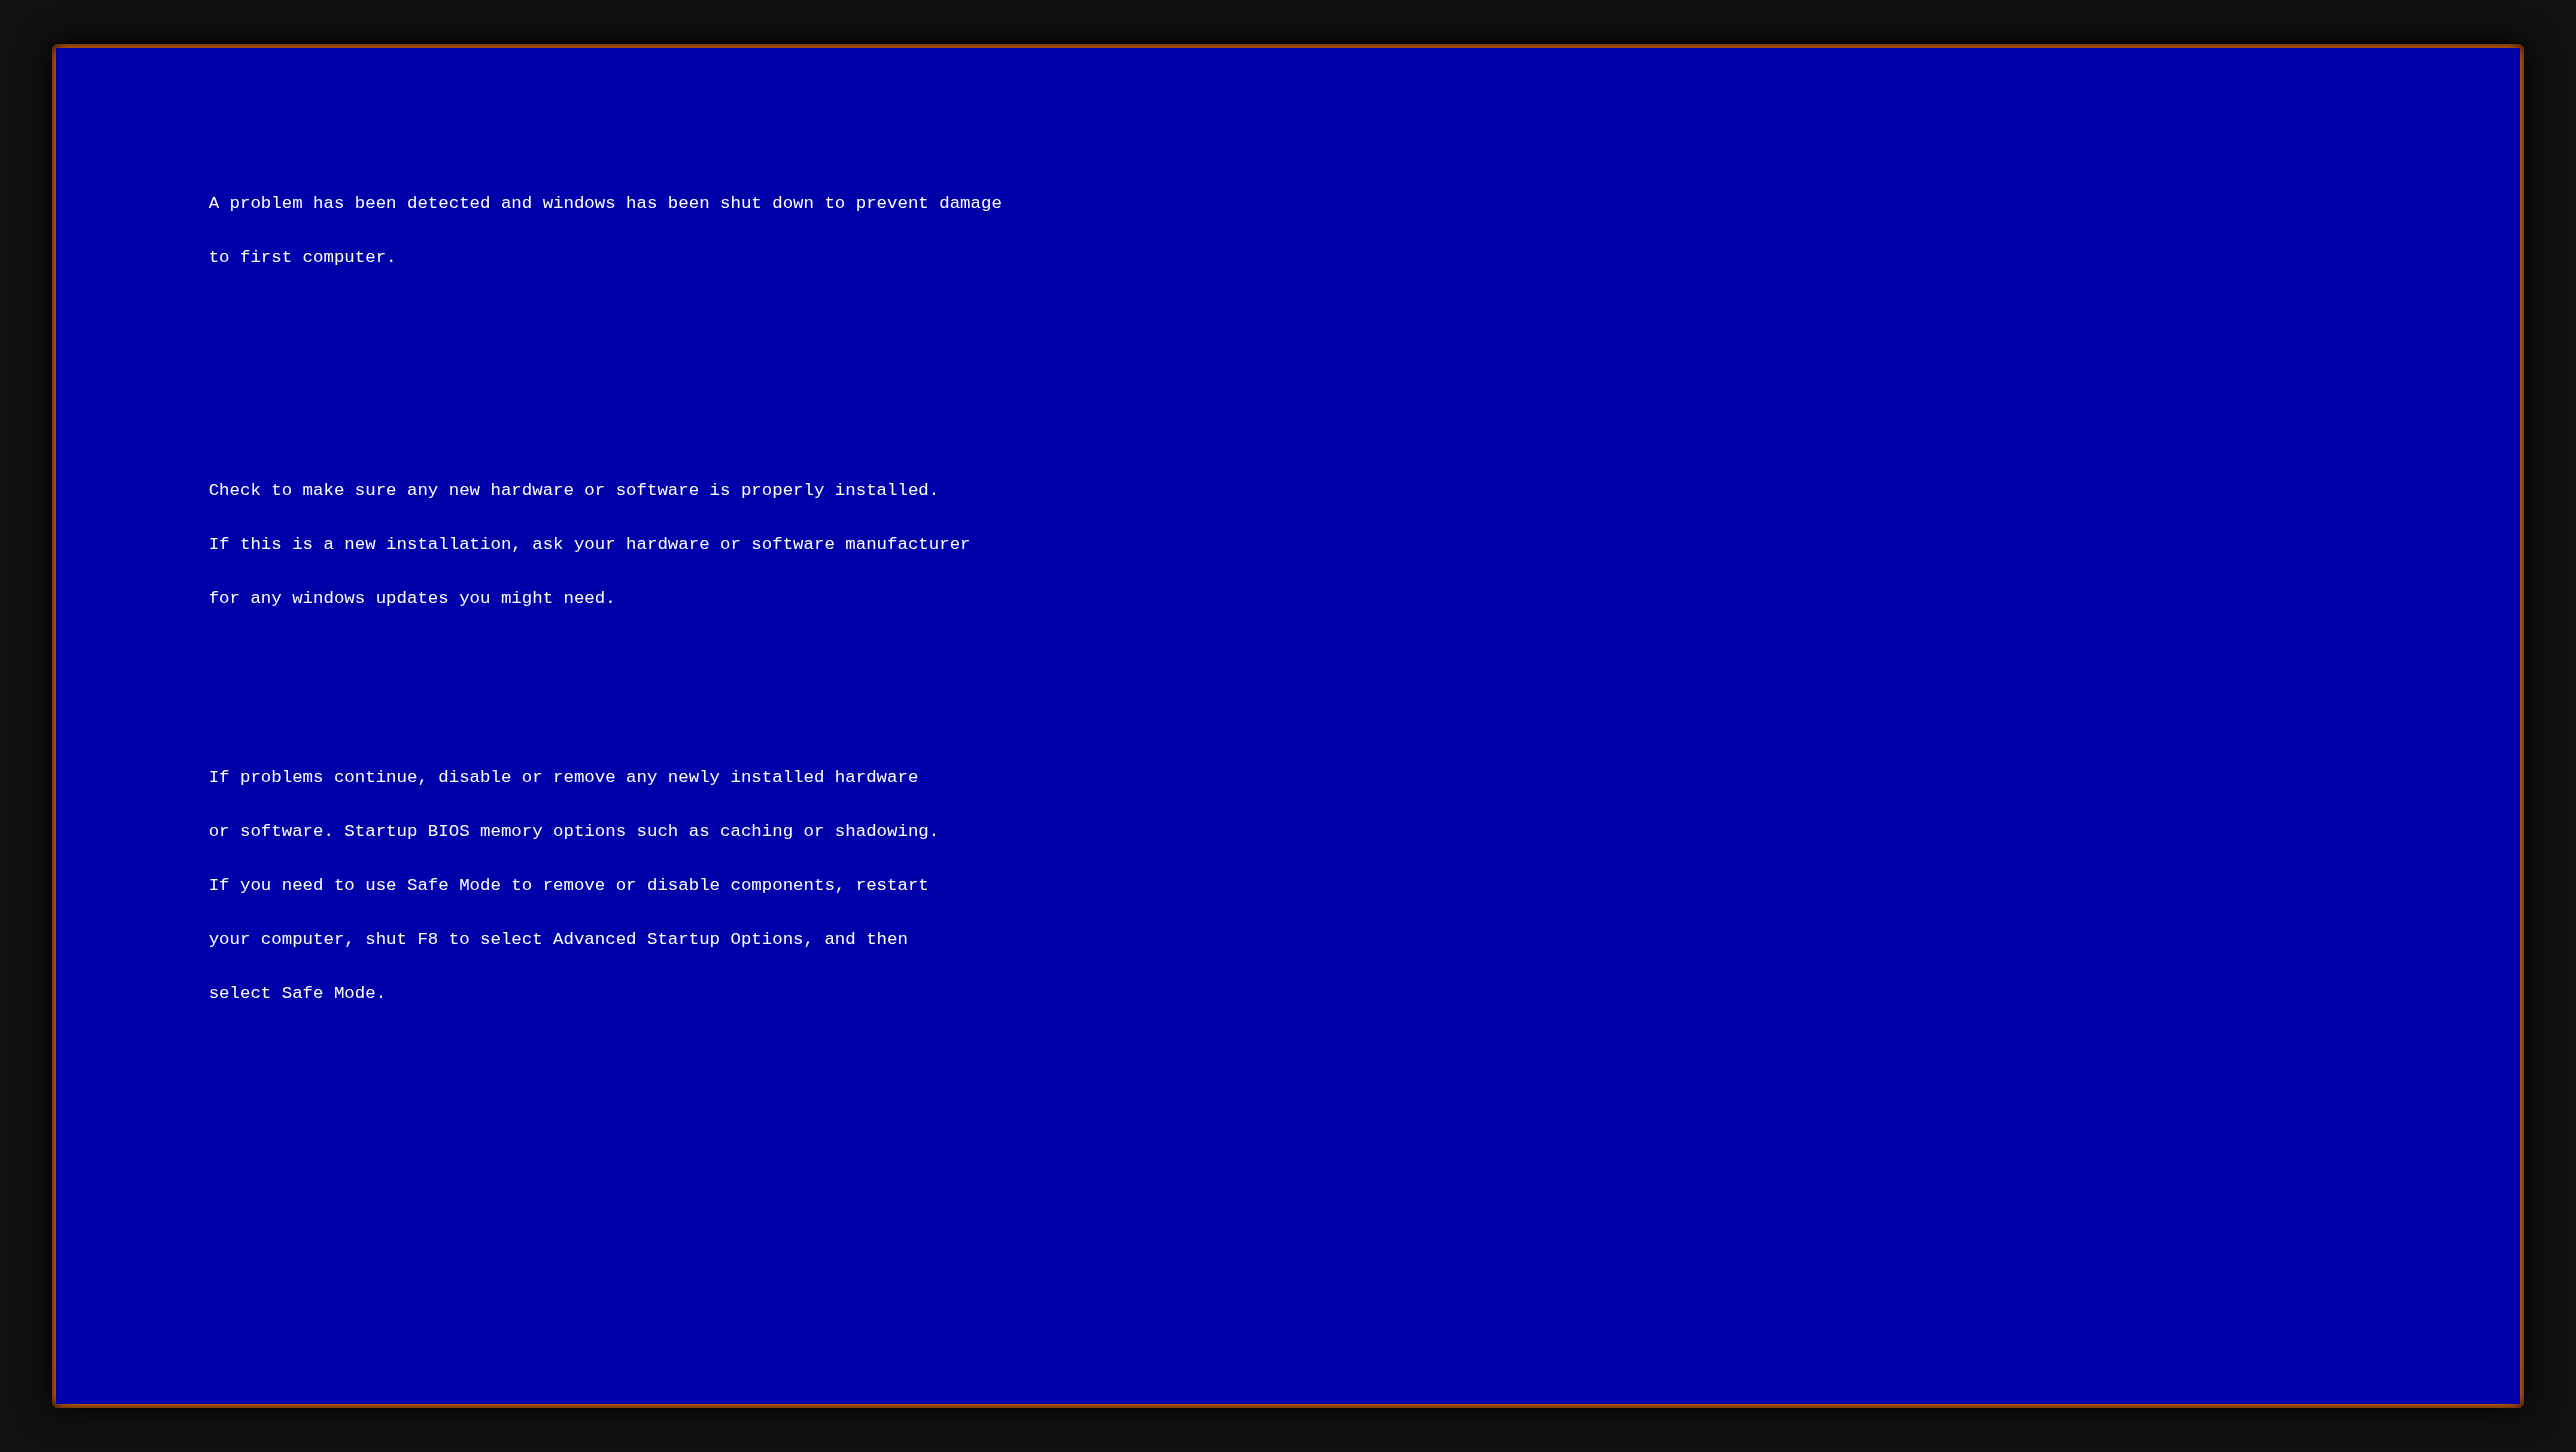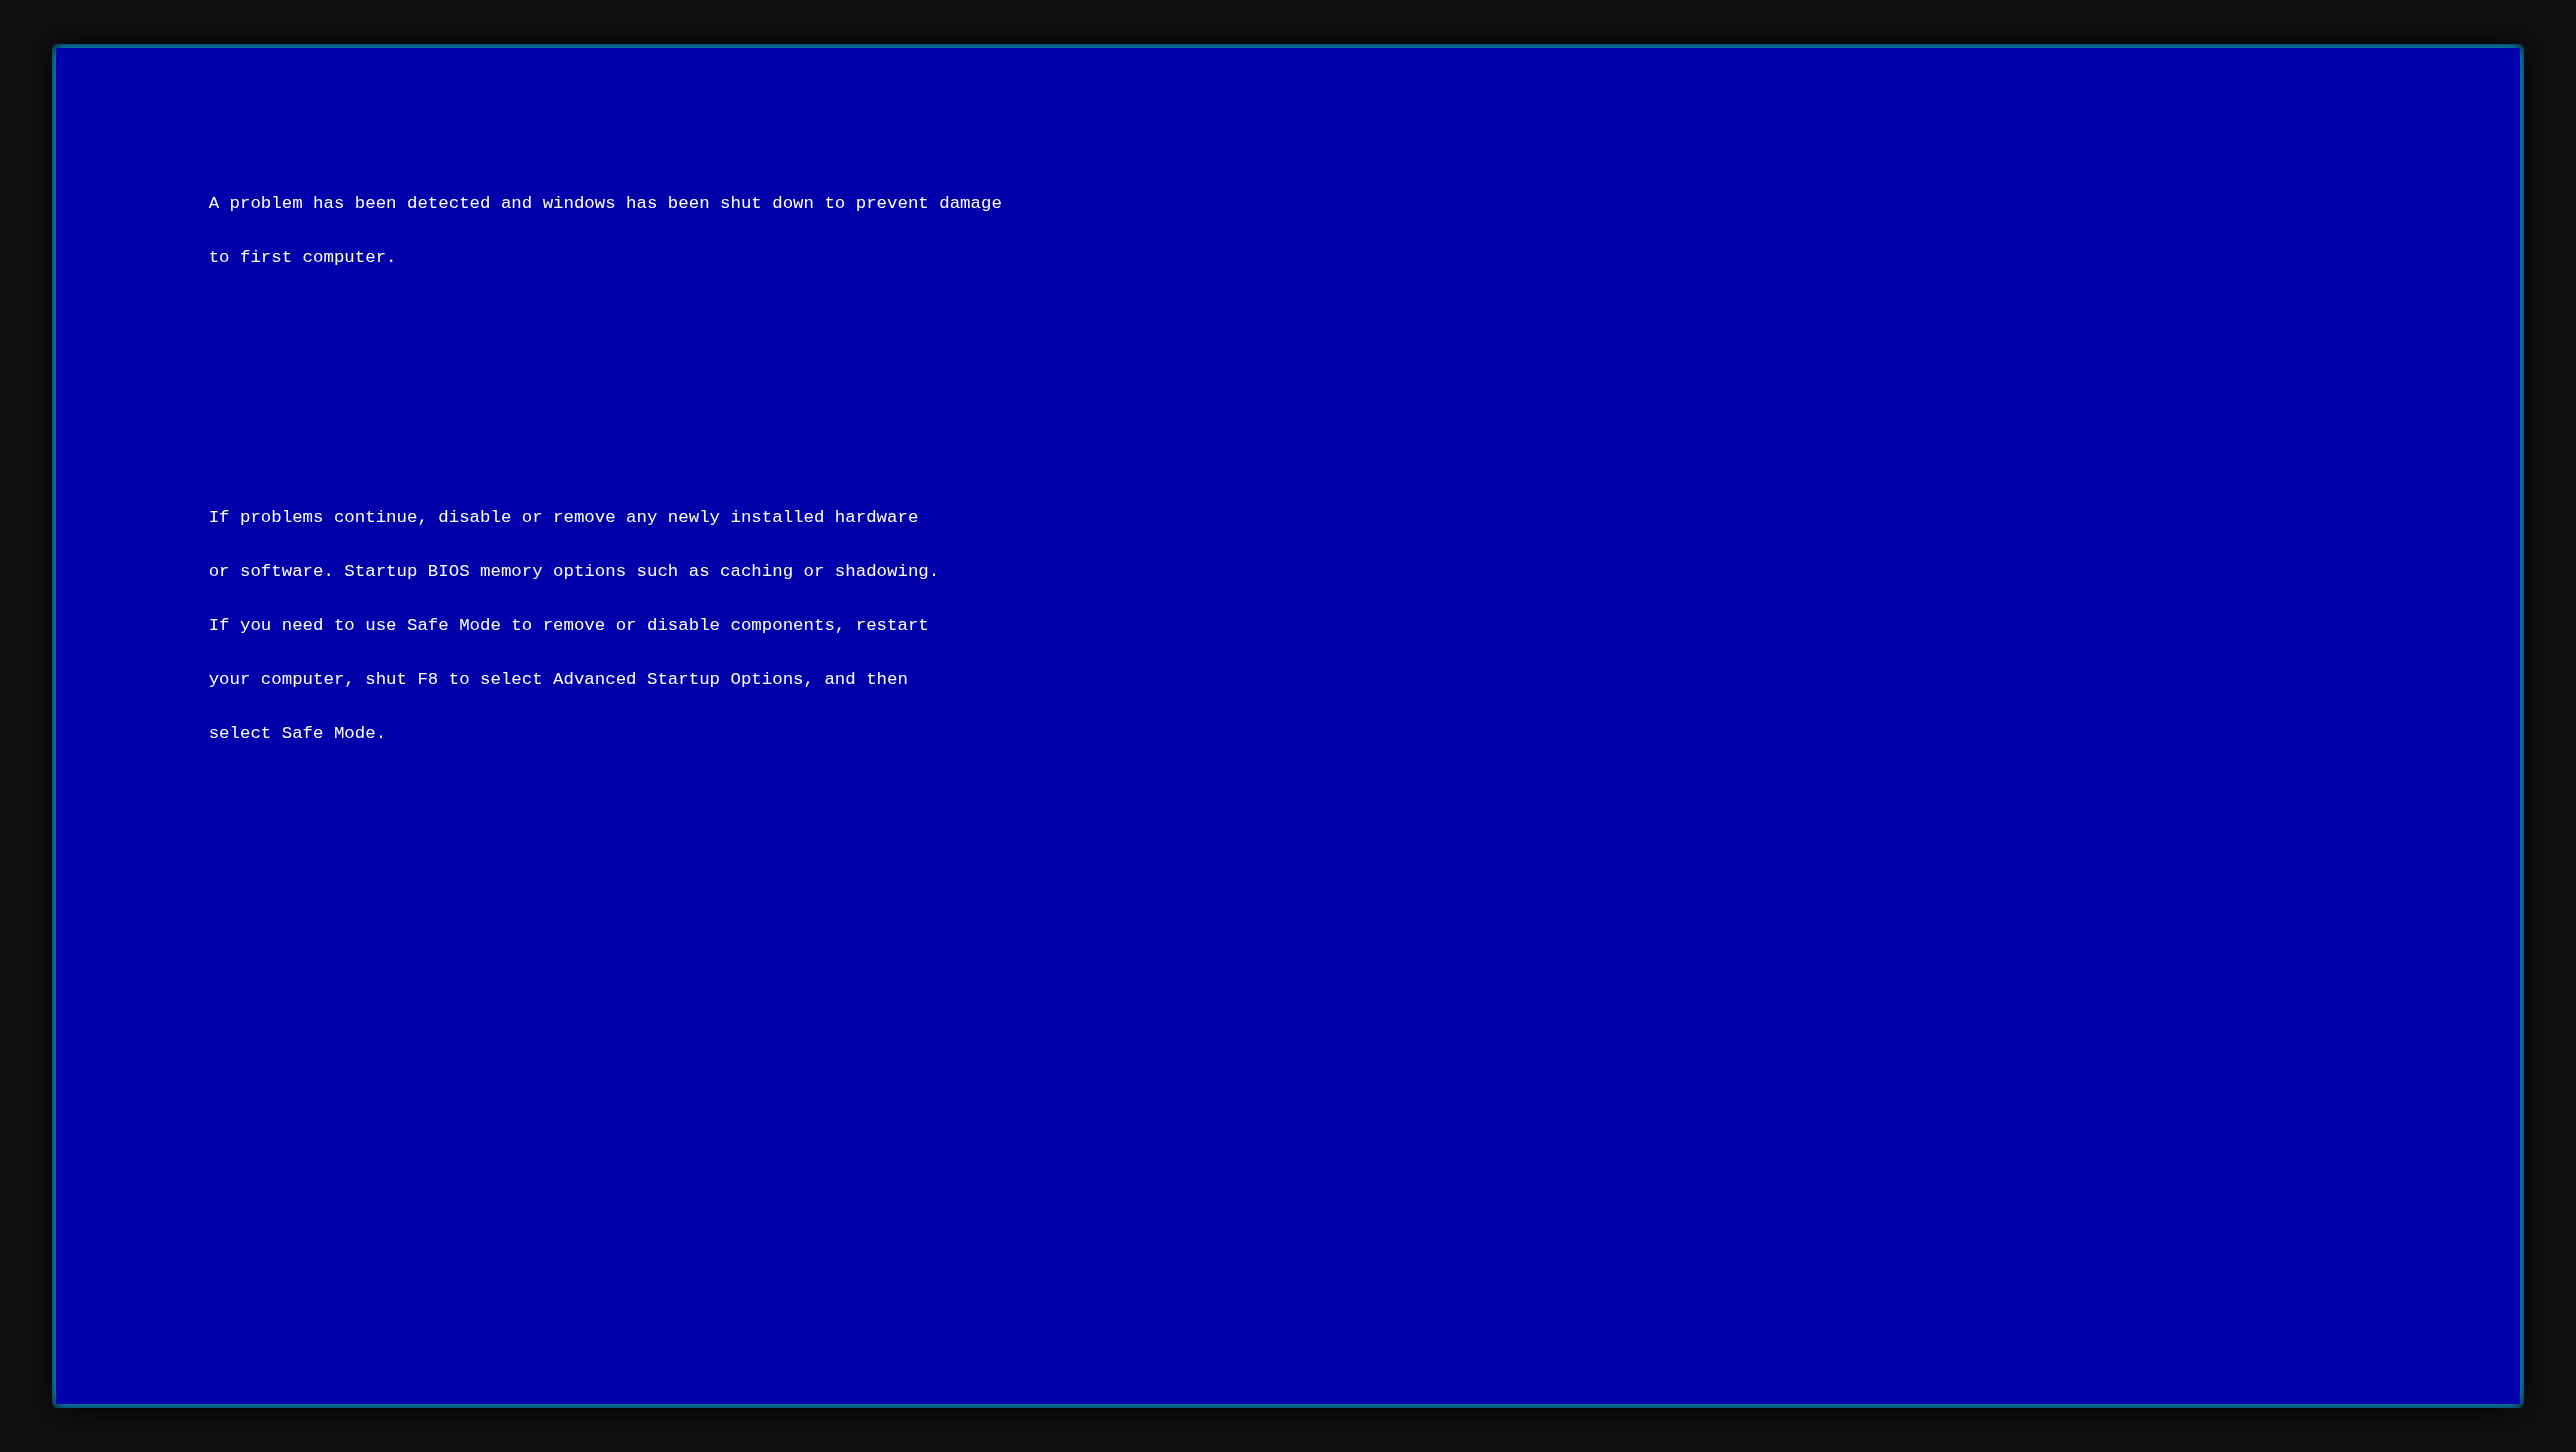--- a/index.html
+++ b/index.html
@@ -14,21 +14,21 @@
       background: #111;
       display: flex;
       align-items: center;
       justify-content: center;
       font-family: 'Courier New', Courier, monospace;
     }
 
     .monitor-outer {
       width: 96vw;
       height: 94vh;
-      background: #0ea5e9;
+      background: #f97316;
       border-radius: 6.3px;
       padding: 4.7px;
       box-shadow: inset 0 0 16px #000, 0 0 32px #000;
       display: flex;
       align-items: center;
       justify-content: flex-start;
     }
 
     .screen {
       width: 100%;
@@ -64,20 +64,25 @@
 <div class="monitor-outer">
   <div class="screen">
     <div class="bsod-text">
       <div class="section">
         <span>A problem has been detected and windows has been shut down to prevent damage</span><br>
         <span>to first computer.</span>
       </div>
 
 
 
+      <div class="section">
+        <span>Check to make sure any new hardware or software is properly installed.</span><br>
+        <span>If this is a new installation, ask your hardware or software manufacturer</span><br>
+        <span>for any windows updates you might need.</span>
+      </div>
 
       <div class="section">
         <span>If problems continue, disable or remove any newly installed hardware</span><br>
         <span>or software. Startup BIOS memory options such as caching or shadowing.</span><br>
         <span>If you need to use Safe Mode to remove or disable components, restart</span><br>
         <span>your computer, shut F8 to select Advanced Startup Options, and then</span><br>
         <span>select Safe Mode.</span>
       </div>
 
       

